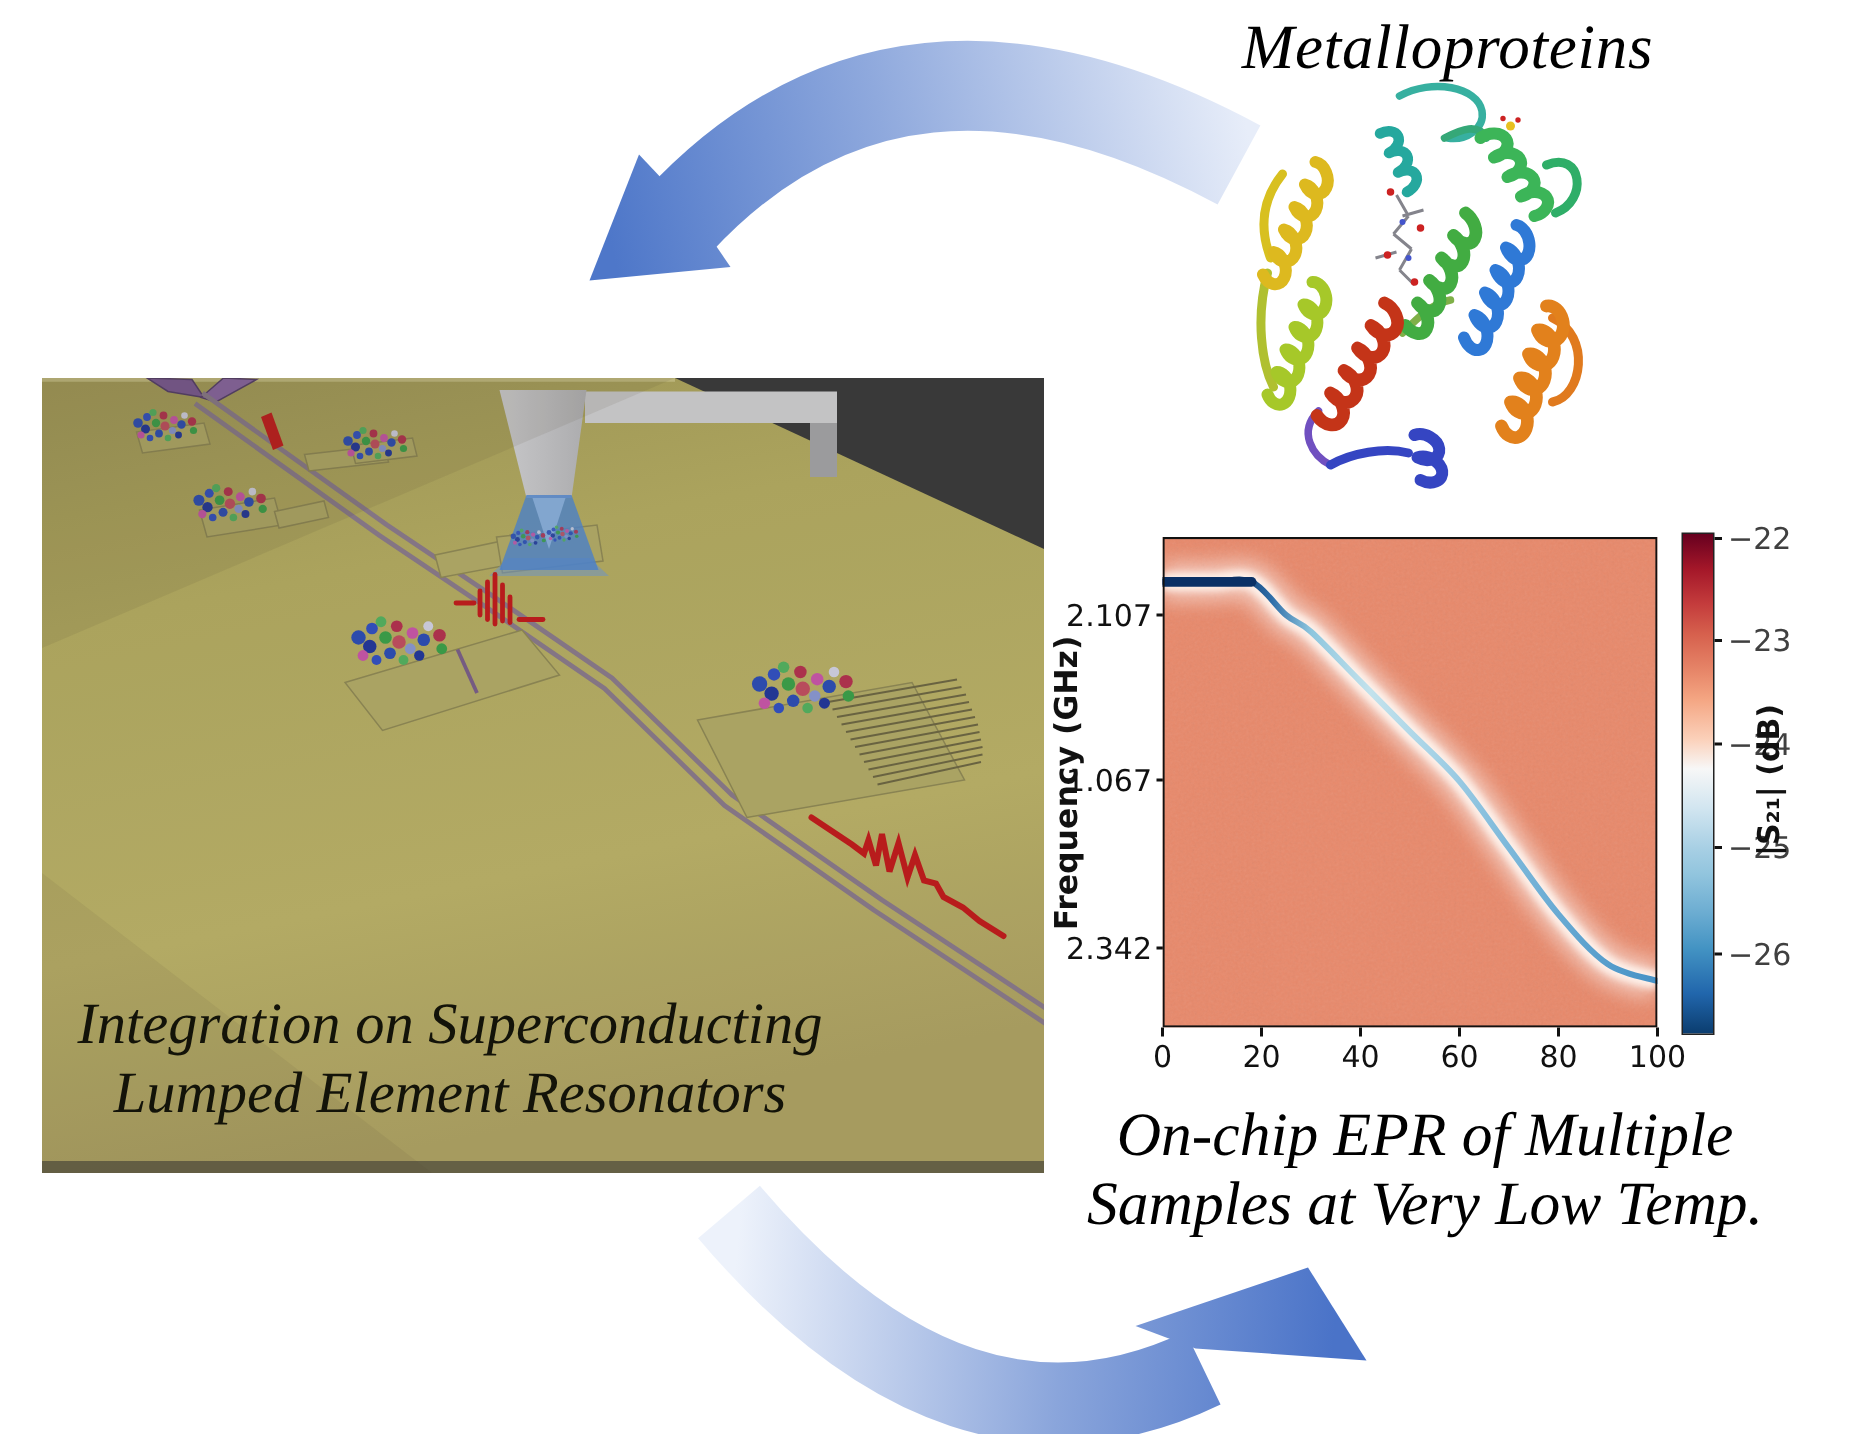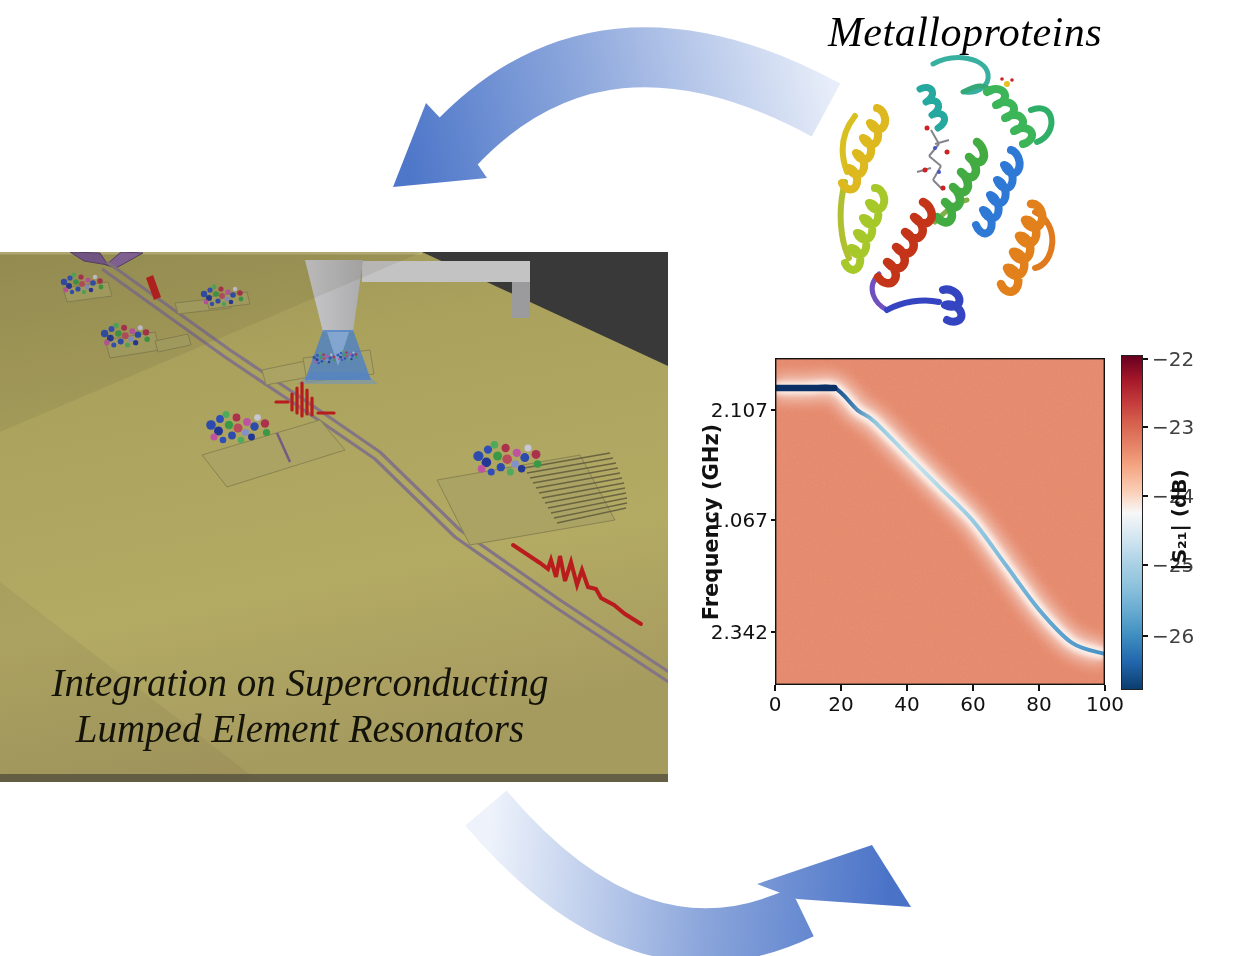--- a/index.html
+++ b/index.html
@@ -29,21 +29,21 @@
         background:linear-gradient(to bottom,#67001f 0%,#a41729 7%,#c43c3c 14%,#d6604d 20%,#e8896b 28%,
                    #f4a582 33%,#fbd0b9 41%,#f7f7f7 47%,#d1e5f0 55%,#a7cfe4 63%,#92c5de 68%,
                    #6bacd1 76%,#4393c3 83%,#2166ac 92%,#0b3d6f 100%);}
   .cbtick{position:absolute;left:458px;height:0;}
   .cbtick .tkm{position:absolute;left:0;top:-1px;width:5px;height:2px;background:#111;}
   .cbtick .tkl{position:absolute;left:9px;top:-12px;font-size:20px;color:#404040;white-space:nowrap;}
   .cblabel{left:413px;top:169px;width:160px;height:22px;text-align:center;font-size:20px;font-weight:bold;color:#111;
            transform:rotate(-90deg);}
 
   
-  .chip-panel{left:0;top:252px;width:668px;height:530px;}
+  .chip-panel{left:0;top:252px;width:668px;height:530px;padding-left:28px;}
 
   svg{display:block;}
 </style>
 </head>
 <body>
 
 <div class="canvas">
 
   <div class="abs serif top-title">Metalloproteins</div>
 
@@ -339,14 +339,18 @@
         <span class="tkm"></span>
         <span class="tkl">−25</span>
       </div>
     <div class="cbtick" style="top:296px;">
         <span class="tkm"></span>
         <span class="tkl">−26</span>
       </div>
     <div class="abs cblabel">|S₂₁| (dB)</div>
   </div>
 
+  <div class="abs serif epr-caption">
+    <div>On-chip EPR of Multiple</div>
+    <div>Samples at Very Low Temp.</div>
+  </div>
 
 </div>
 
 </body></html>

